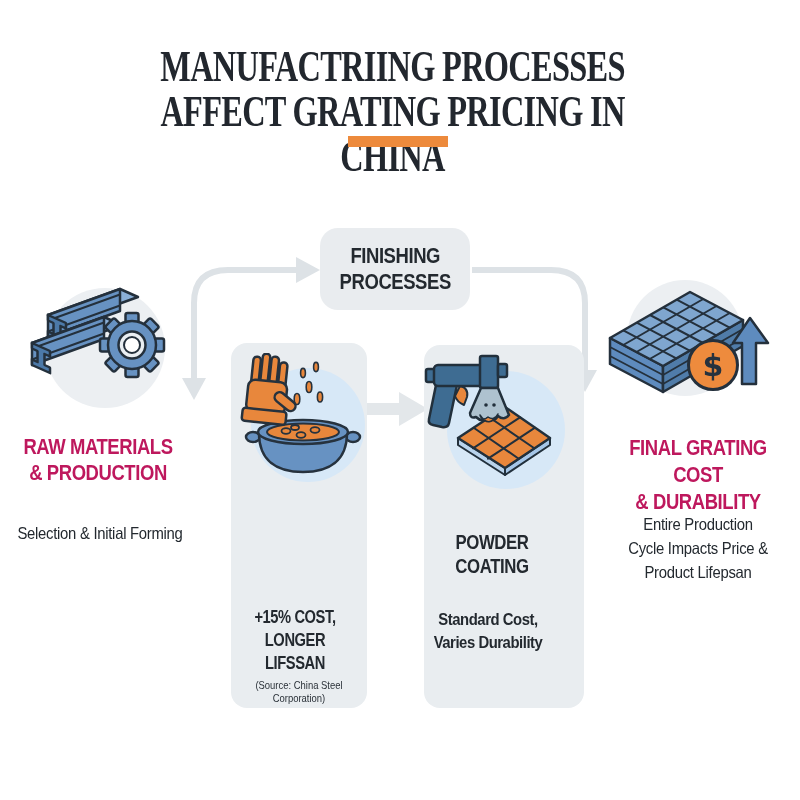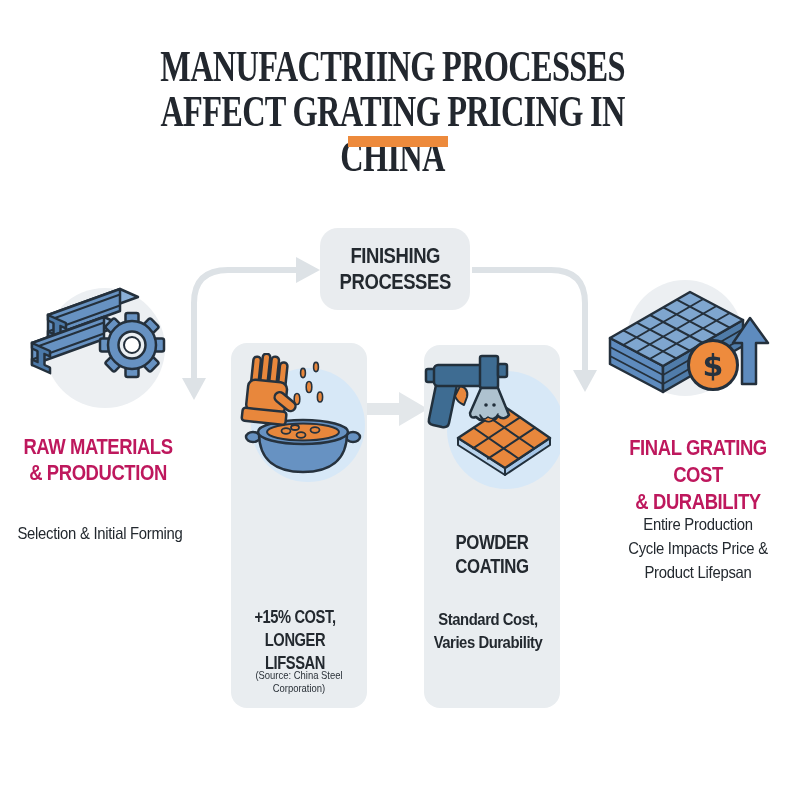--- a/index.html
+++ b/index.html
@@ -24,30 +24,30 @@
   .finishing-box{left:320px;top:228px;width:150px;height:82px;border-radius:18px;background:#E9ECEF;
     display:flex;align-items:center;justify-content:center;}
   .finishing-text{font-size:22px;line-height:26px;font-weight:700;letter-spacing:-0.5px;}
 
   .node-heading{font-weight:700;letter-spacing:-0.5px;color:#be185d;}
   .raw-heading{left:8px;top:434px;width:180px;font-size:22px;line-height:26px;}
   .raw-sub{left:0;top:522px;width:200px;font-size:16.5px;line-height:22px;font-weight:500;letter-spacing:-0.3px;}
 
   .card{background:#E9EDF0;border-radius:16px;overflow:hidden;}
   .card-left{left:231px;top:343px;width:136px;height:365px;}
-  .card-right{left:424px;top:345px;width:136px;height:363px;}
+  .card-right{left:424px;top:345px;width:136px;height:363px;padding-left:24px;}
   .card-circle{position:absolute;border-radius:50%;background:#D7E8F7;}
   .cl-circle{left:20px;top:25px;width:114px;height:114px;}
   .cr-circle{left:23px;top:26px;width:118px;height:118px;}
   .card-heading{position:absolute;left:0;top:185px;width:136px;text-align:center;
     font-size:20px;line-height:24px;font-weight:700;letter-spacing:-0.5px;}
   .card-sub{position:absolute;left:0;top:263px;width:128px;text-align:center;
     font-size:17.5px;line-height:23px;font-weight:700;letter-spacing:-0.5px;}
   .card-sub-md{font-weight:600;font-size:16.5px;}
-  .card-src{position:absolute;left:-10px;top:326px;width:156px;text-align:center;
+  .card-src{position:absolute;left:-10px;top:336px;width:156px;text-align:center;
     font-size:10.5px;line-height:13px;font-weight:400;color:#2A3138;}
 
   .final-heading{left:600px;top:434px;width:196px;font-size:22px;line-height:27px;}
   .final-sub{left:600px;top:512px;width:196px;font-size:16.5px;line-height:24px;font-weight:500;letter-spacing:-0.3px;}
 
   svg{display:block;}
   .icon-svg{position:absolute;}
 </style>
 </head>
 <body>

